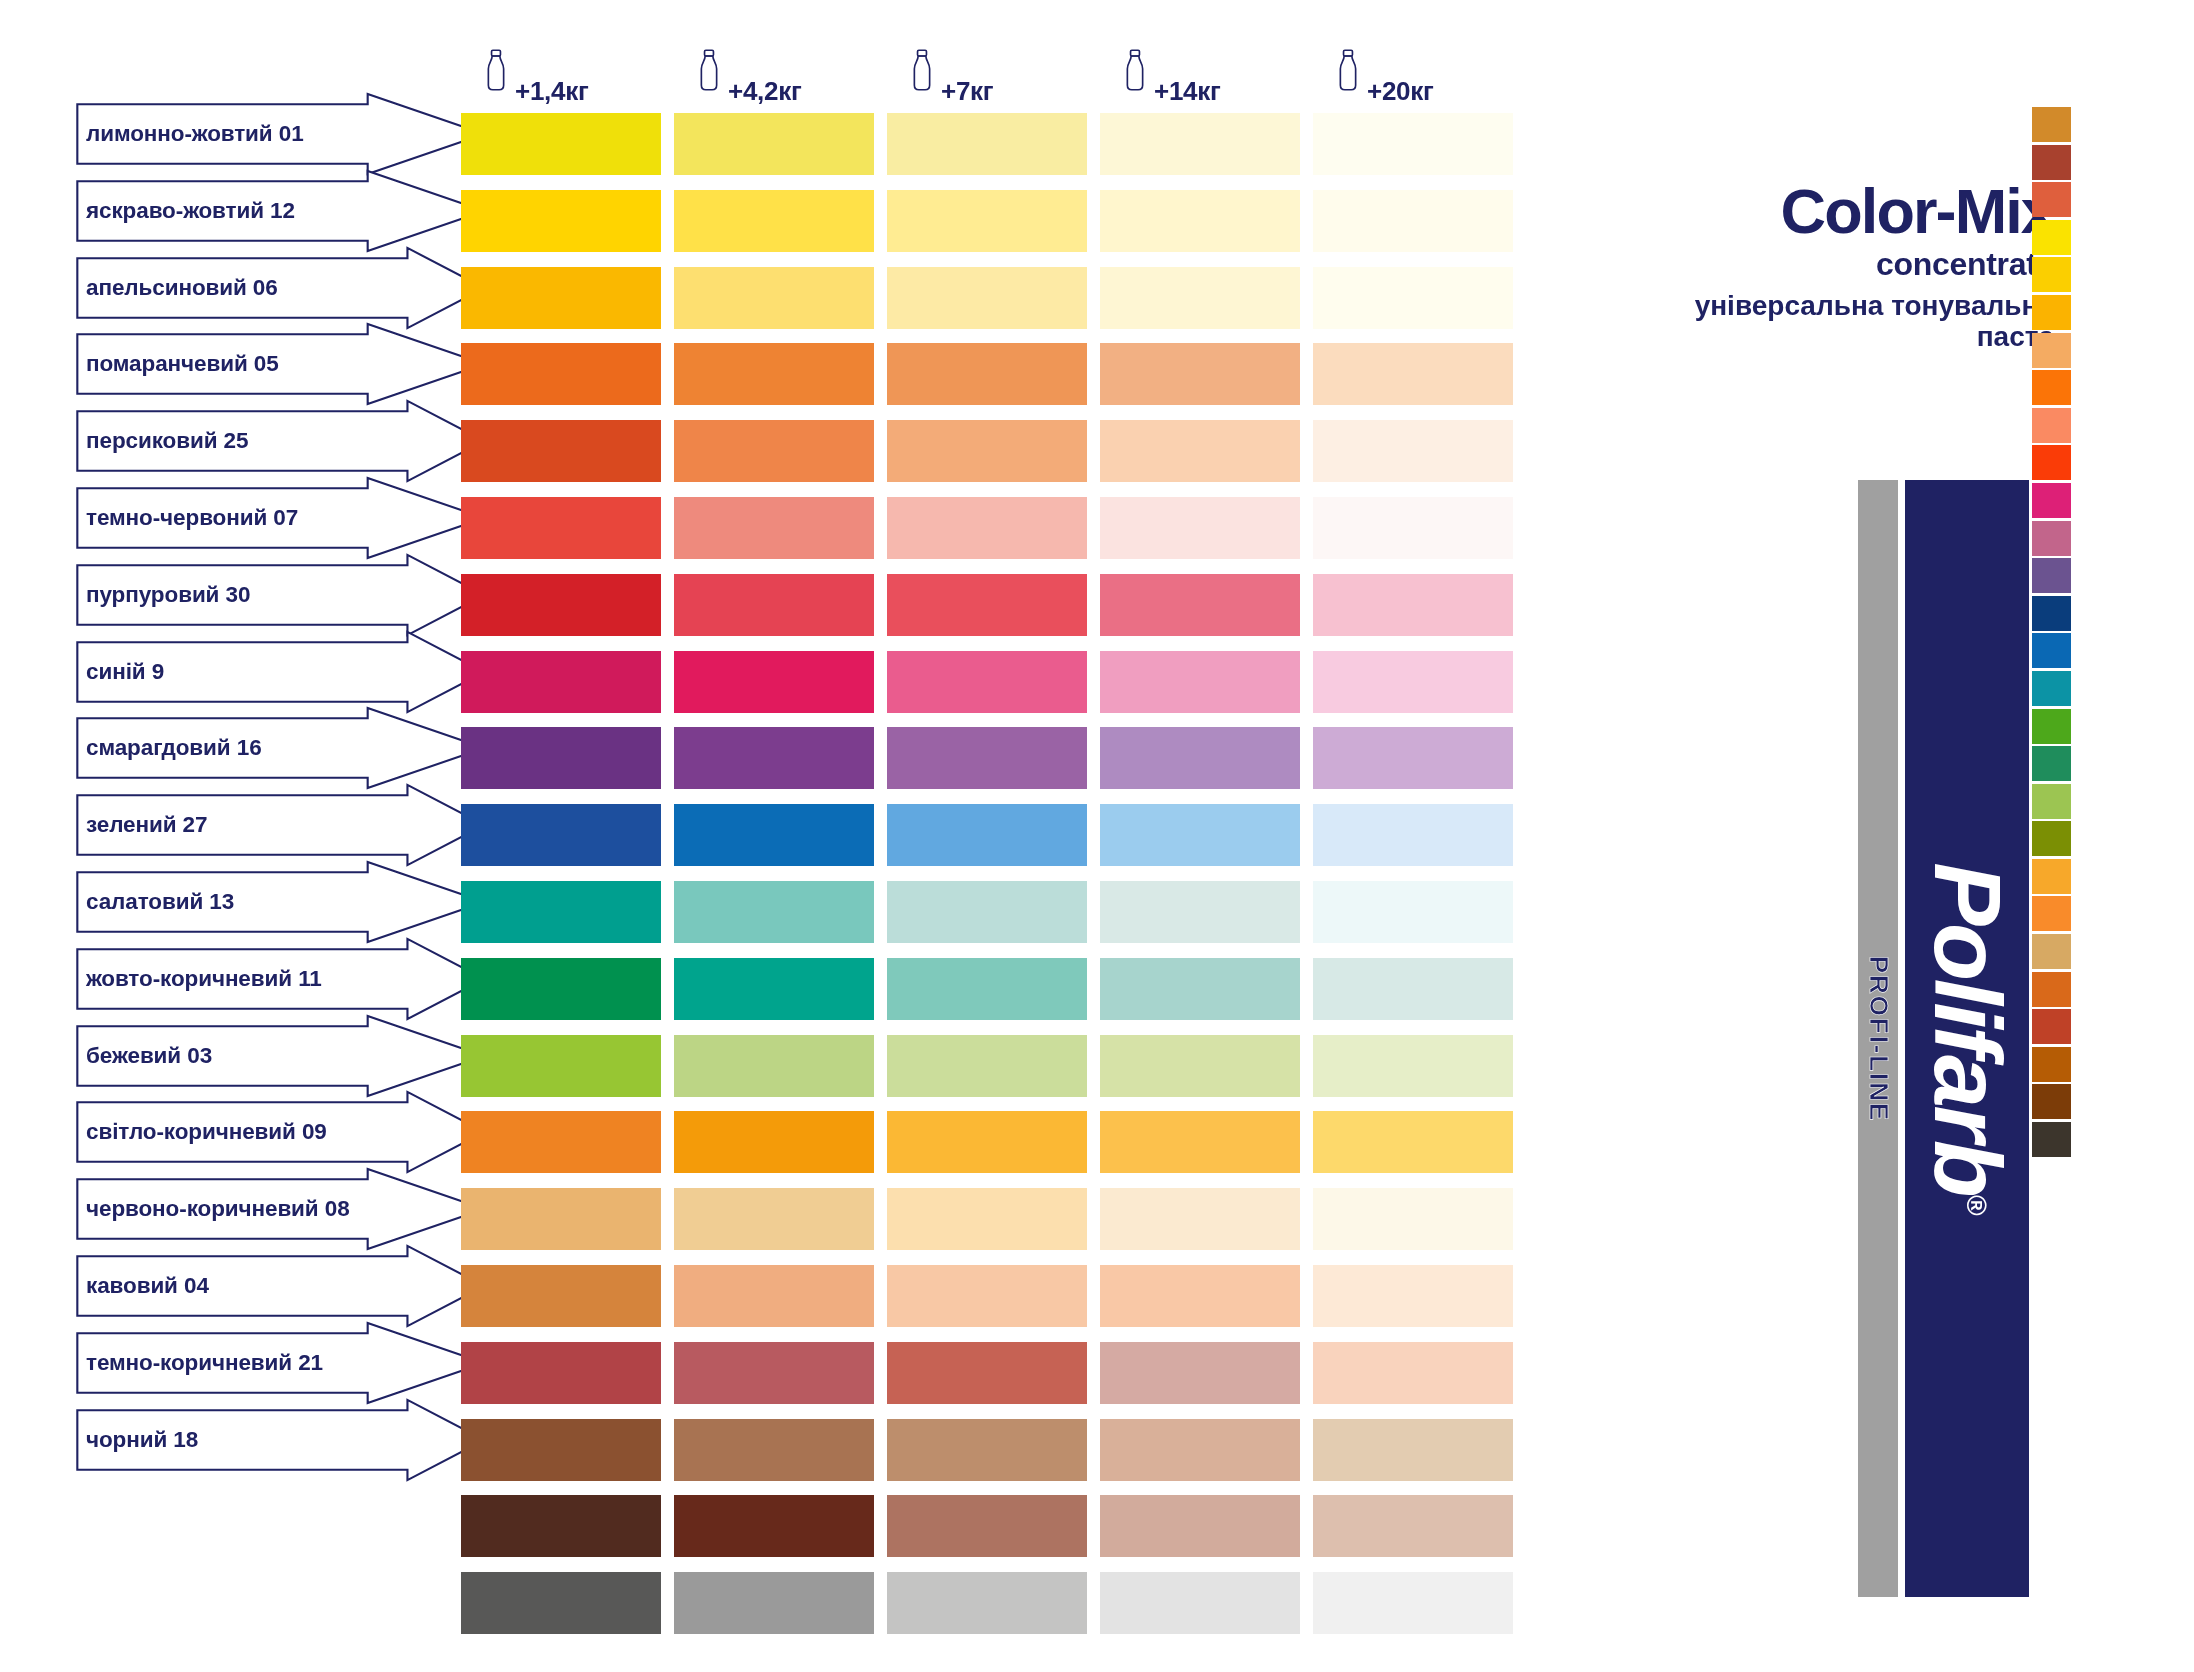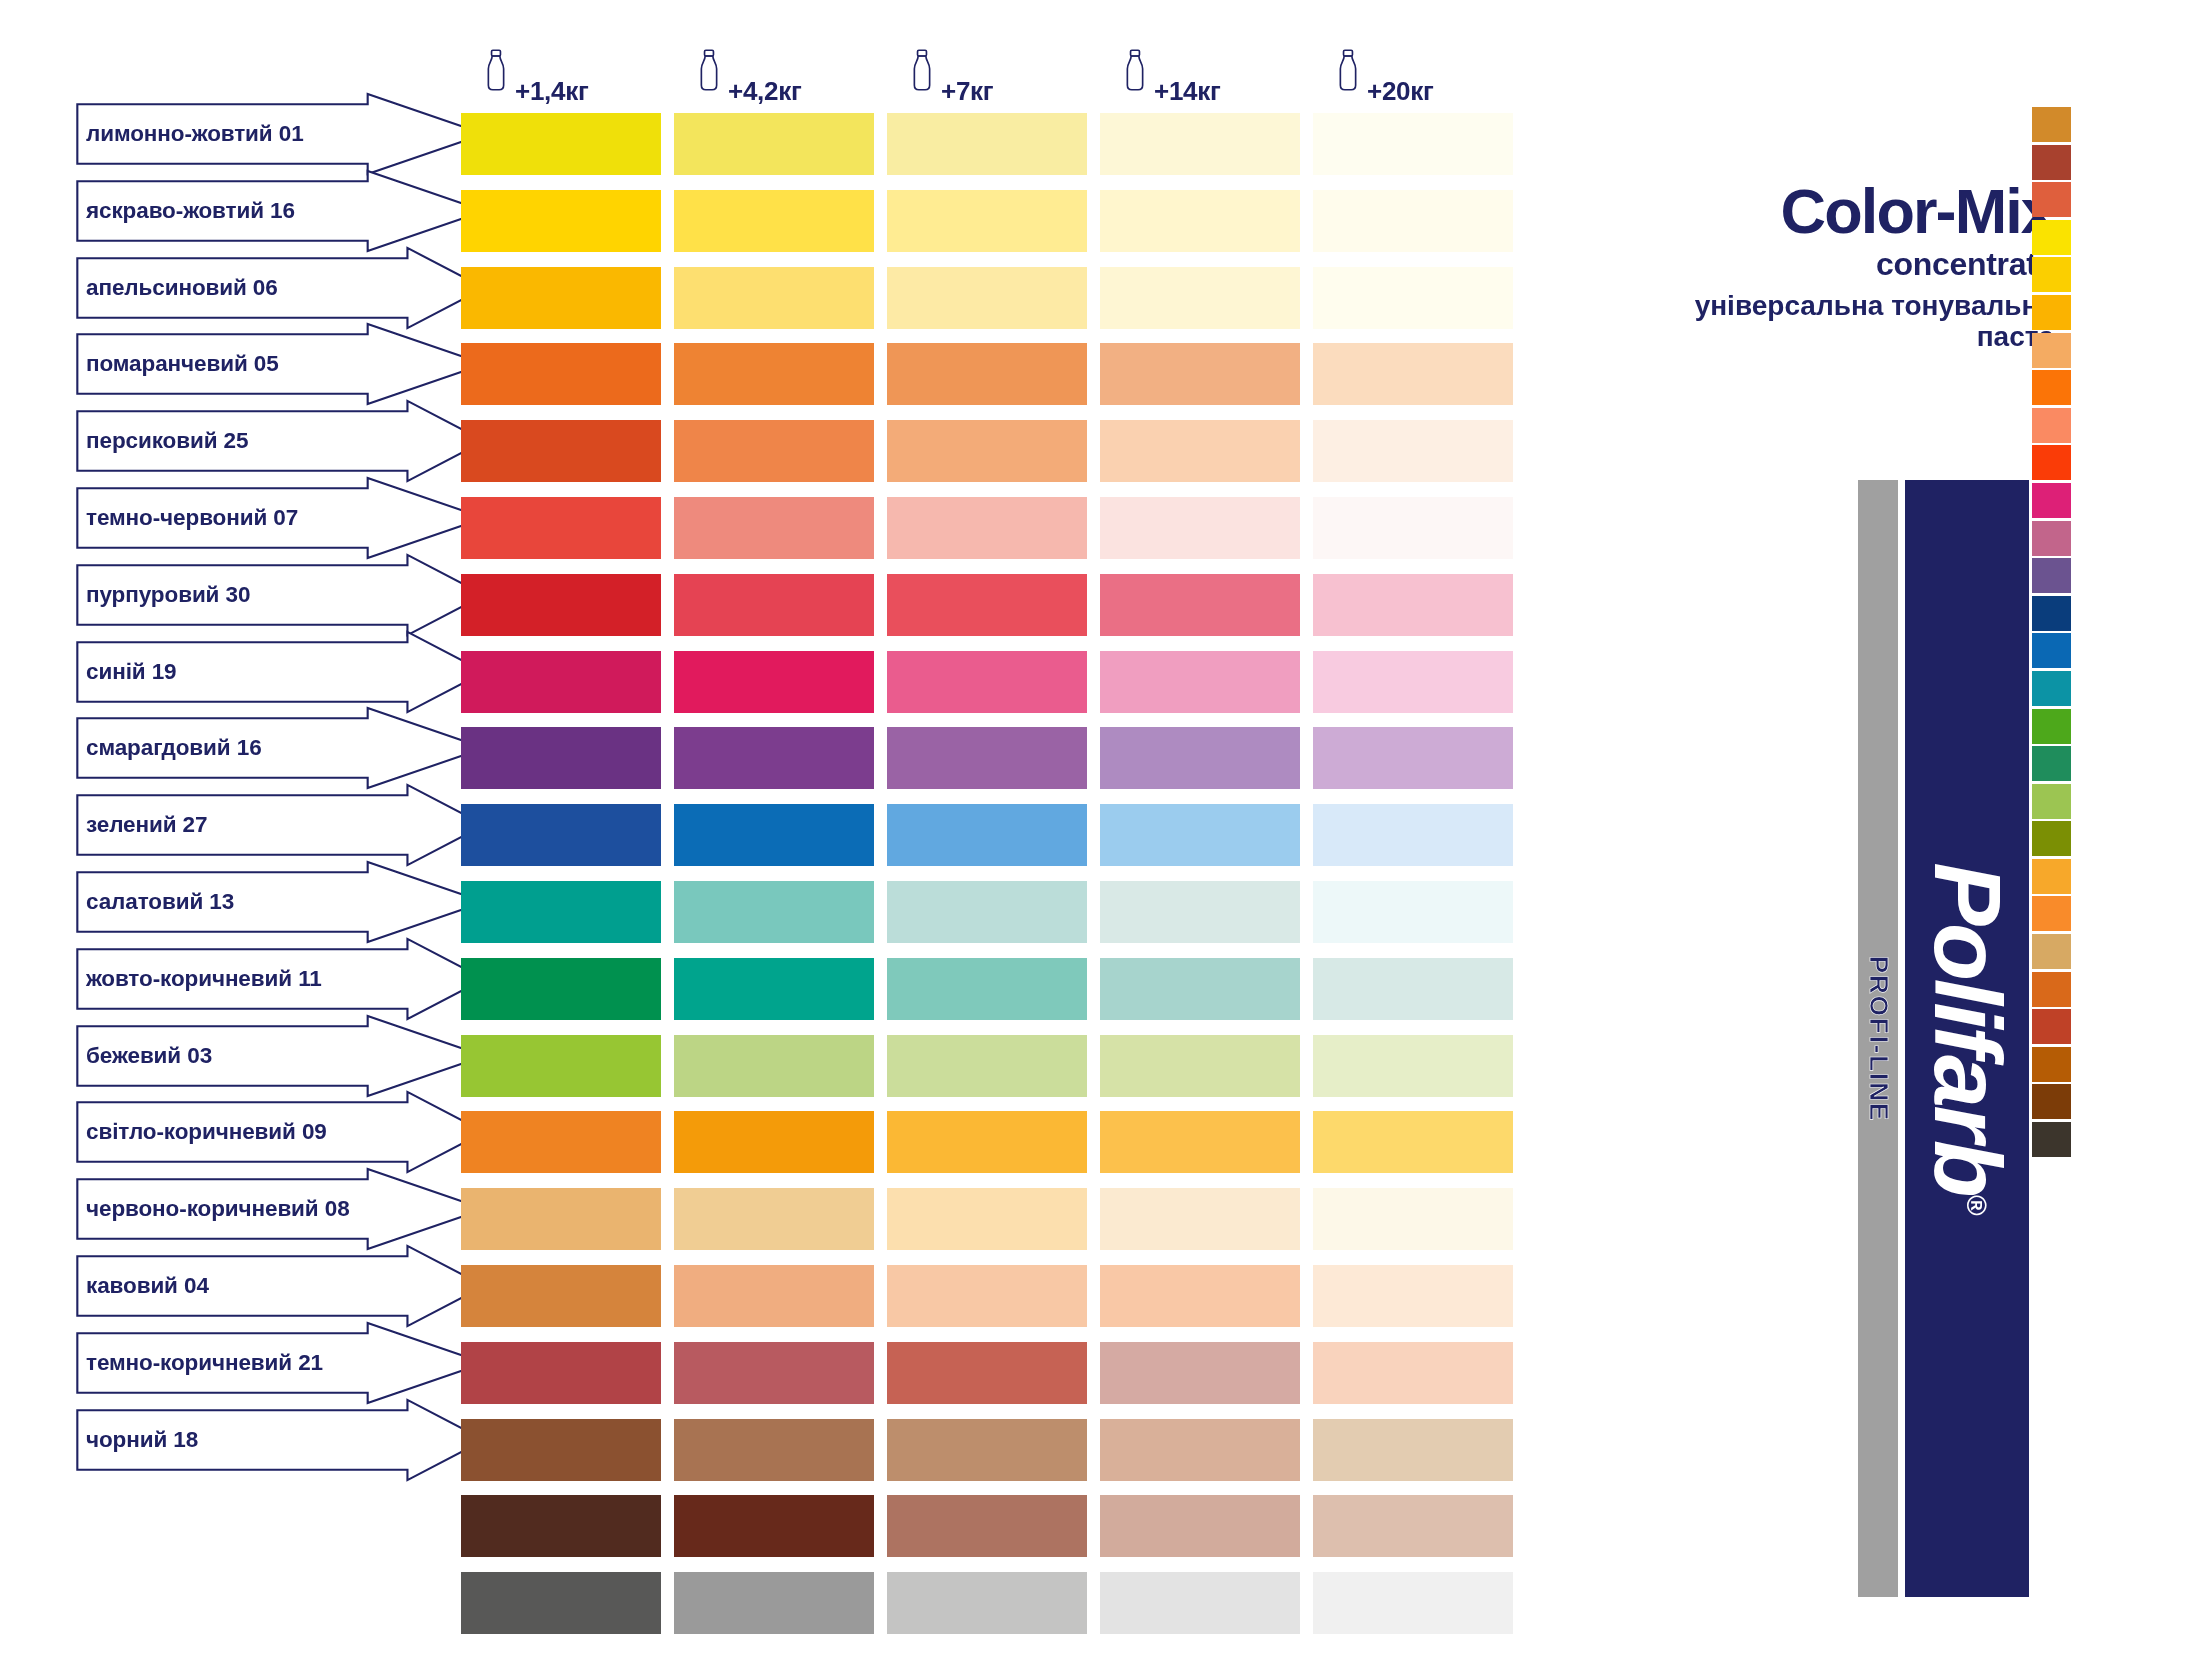--- a/index.html
+++ b/index.html
@@ -196,21 +196,21 @@
     <div class="label-arrow">
       <svg viewBox="0 0 620 96" preserveAspectRatio="none">
         <path d="M2,2 L440,2 L440,-14 L616,48 L440,110 L440,94 L2,94 Z" fill="#ffffff" stroke="#1f2263" stroke-width="3.2" stroke-linejoin="miter"></path>
       </svg>
       <span class="label-arrow-text">лимонно-жовтий 01</span>
     </div>
     <div class="label-arrow">
       <svg viewBox="0 0 620 96" preserveAspectRatio="none">
         <path d="M2,2 L440,2 L440,-14 L616,48 L440,110 L440,94 L2,94 Z" fill="#ffffff" stroke="#1f2263" stroke-width="3.2" stroke-linejoin="miter"></path>
       </svg>
-      <span class="label-arrow-text">яскраво-жовтий 16</span>
+      <span class="label-arrow-text">яскраво-жовтий 12</span>
     </div>
     <div class="label-arrow">
       <svg viewBox="0 0 620 96" preserveAspectRatio="none">
         <path d="M2,2 L500,2 L500,-14 L616,48 L500,110 L500,94 L2,94 Z" fill="#ffffff" stroke="#1f2263" stroke-width="3.2" stroke-linejoin="miter"></path>
       </svg>
       <span class="label-arrow-text">апельсиновий 06</span>
     </div>
     <div class="label-arrow">
       <svg viewBox="0 0 620 96" preserveAspectRatio="none">
         <path d="M2,2 L440,2 L440,-14 L616,48 L440,110 L440,94 L2,94 Z" fill="#ffffff" stroke="#1f2263" stroke-width="3.2" stroke-linejoin="miter"></path>
@@ -232,21 +232,21 @@
     <div class="label-arrow">
       <svg viewBox="0 0 620 96" preserveAspectRatio="none">
         <path d="M2,2 L500,2 L500,-14 L616,48 L500,110 L500,94 L2,94 Z" fill="#ffffff" stroke="#1f2263" stroke-width="3.2" stroke-linejoin="miter"></path>
       </svg>
       <span class="label-arrow-text">пурпуровий 30</span>
     </div>
     <div class="label-arrow">
       <svg viewBox="0 0 620 96" preserveAspectRatio="none">
         <path d="M2,2 L500,2 L500,-14 L616,48 L500,110 L500,94 L2,94 Z" fill="#ffffff" stroke="#1f2263" stroke-width="3.2" stroke-linejoin="miter"></path>
       </svg>
-      <span class="label-arrow-text">синій 19</span>
+      <span class="label-arrow-text">синій 9</span>
     </div>
     <div class="label-arrow">
       <svg viewBox="0 0 620 96" preserveAspectRatio="none">
         <path d="M2,2 L440,2 L440,-14 L616,48 L440,110 L440,94 L2,94 Z" fill="#ffffff" stroke="#1f2263" stroke-width="3.2" stroke-linejoin="miter"></path>
       </svg>
       <span class="label-arrow-text">смарагдовий 16</span>
     </div>
     <div class="label-arrow">
       <svg viewBox="0 0 620 96" preserveAspectRatio="none">
         <path d="M2,2 L500,2 L500,-14 L616,48 L500,110 L500,94 L2,94 Z" fill="#ffffff" stroke="#1f2263" stroke-width="3.2" stroke-linejoin="miter"></path>

